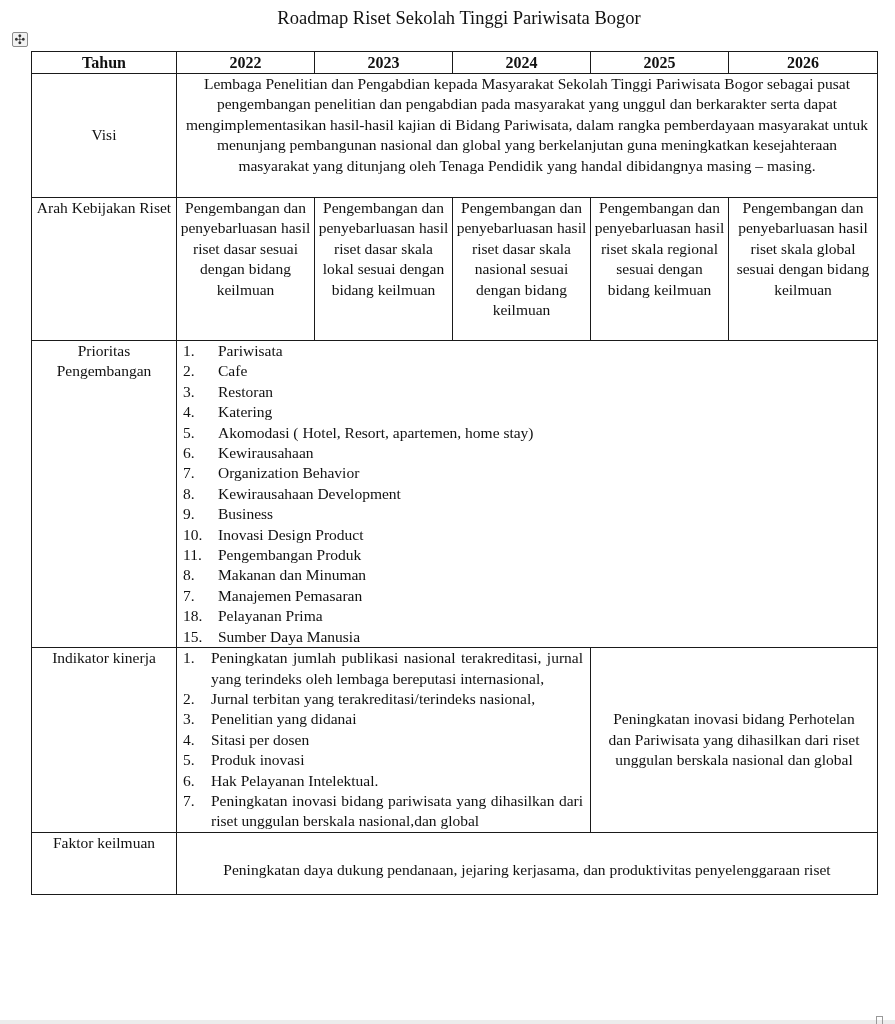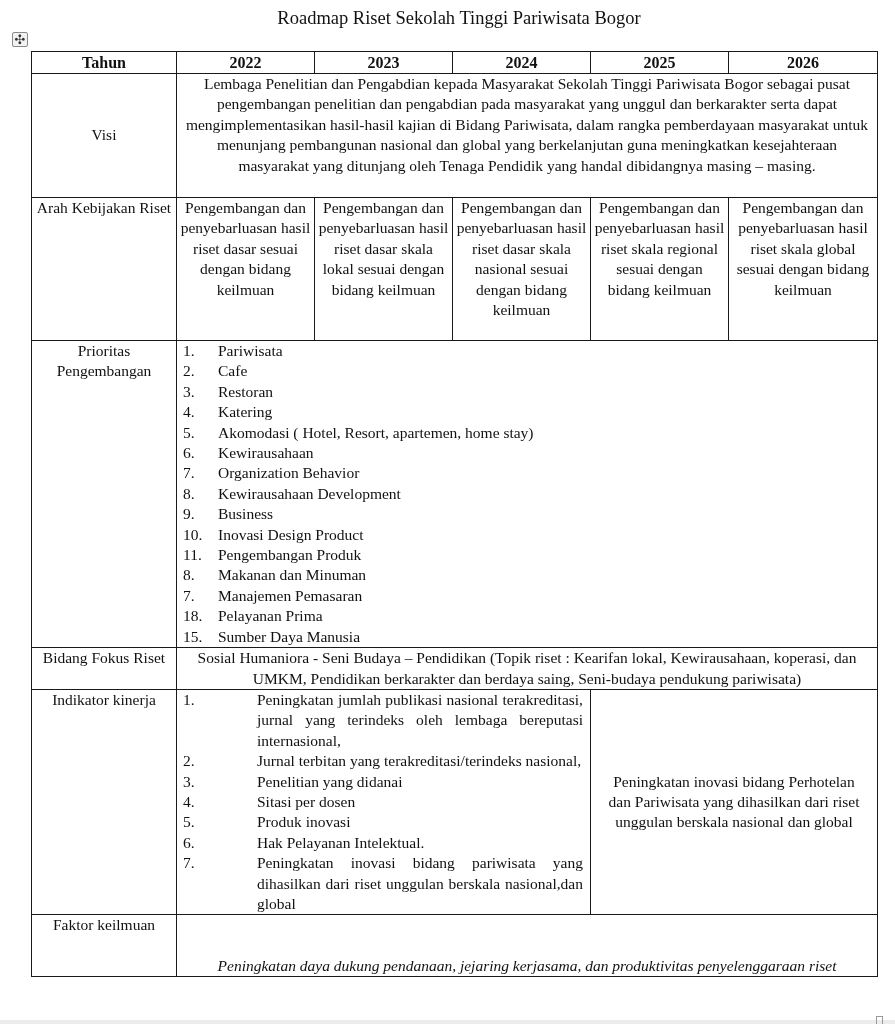--- a/index.html
+++ b/index.html
@@ -85,36 +85,34 @@
     }
     ol.num-list .num {
       flex: 0 0 35px;
       width: 35px;
     }
     ol.num-list .txt {
       flex: 1 1 auto;
     }
     ol.justify .txt {
       text-align: justify;
-      margin-left: 46px;
     }
     .indikator-right {
       vertical-align: middle !important;
       padding: 0 14px !important;
     }
     .fokus-text {
       padding: 0 18px !important;
     }
     .faktor-label {
       vertical-align: top;
     }
     .faktor-text {
       vertical-align: bottom !important;
-      padding: 0 18px !important;
-      font-style: italic;
+      padding: 13px 18px !important;
     }
     .footer-strip {
       position: absolute;
       left: 0;
       top: 1020px;
       width: 895px;
       height: 4px;
       background: #ececec;
     }
     .corner-mark {
@@ -228,24 +226,20 @@
               <span class="txt">Pelayanan Prima</span>
             </li>
         <li>
               <span class="num">15.</span>
               <span class="txt">Sumber Daya Manusia</span>
             </li>
       </ol>
     </td>
   </tr>
   <tr>
-    <td class="label-cell">Bidang Fokus Riset</td>
-    <td colspan="5" class="fokus-text">Sosial Humaniora - Seni Budaya – Pendidikan (Topik riset : Kearifan lokal, Kewirausahaan, koperasi, dan UMKM, Pendidikan berkarakter dan berdaya saing, Seni-budaya pendukung pariwisata)</td>
-  </tr>
-  <tr>
     <td class="label-cell">Indikator kinerja</td>
     <td colspan="3">
       <ol class="num-list justify">
         <li>
               <span class="num" style="flex-basis:28px;width:28px">1.</span>
               <span class="txt">Peningkatan jumlah publikasi nasional terakreditasi, jurnal yang terindeks oleh lembaga bereputasi internasional,</span>
             </li>
         <li>
               <span class="num" style="flex-basis:28px;width:28px">2.</span>
               <span class="txt">Jurnal terbitan yang terakreditasi/terindeks nasional,</span>

